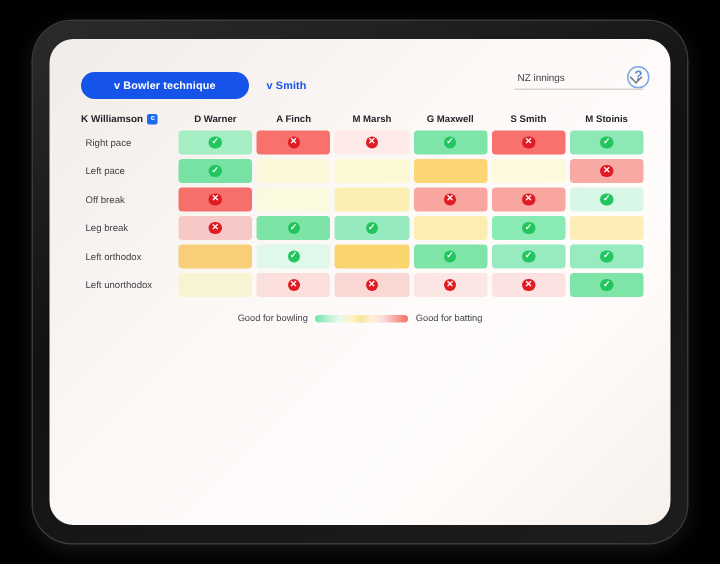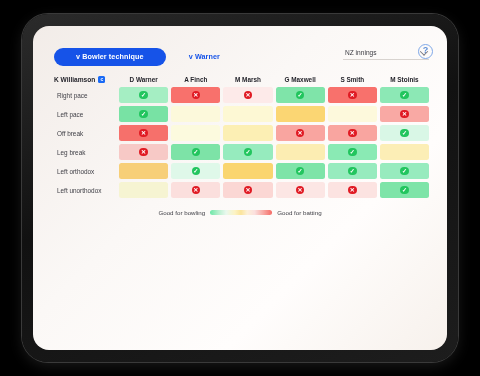--- a/index.html
+++ b/index.html
@@ -62,21 +62,21 @@
     font-weight: bold;
     letter-spacing: 0.75px;
     color: #2c2c33;
     margin: 0 0 9px 3px;
   }
 
   
   .tabs-row {
     display: flex;
     align-items: center;
-    gap: 23px;
+    gap: 12px;
     margin-left: 3px;
     position: relative;
     height: 17px;
   }
   .tab-pill {
     background: #1653e8;
     color: #ffffff;
     font-size: 7.2px;
     font-weight: bold;
     border-radius: 9px;
@@ -229,21 +229,21 @@
 <div id="tablet-frame">
   <div id="tablet-screen">
 
     <div class="page">
 
       <div class="help-icon">?</div>
 
 
       <div class="tabs-row">
         <button class="tab-pill">v Bowler technique</button>
-        <span class="tab-plain">v Warner</span>
+        <span class="tab-plain">v Smith</span>
 
         <div class="innings-select">
           <span class="label">NZ innings</span>
           <span class="chev"></span>
         </div>
       </div>
 
       <div class="grid-wrap">
 
         <div class="grid-head">

